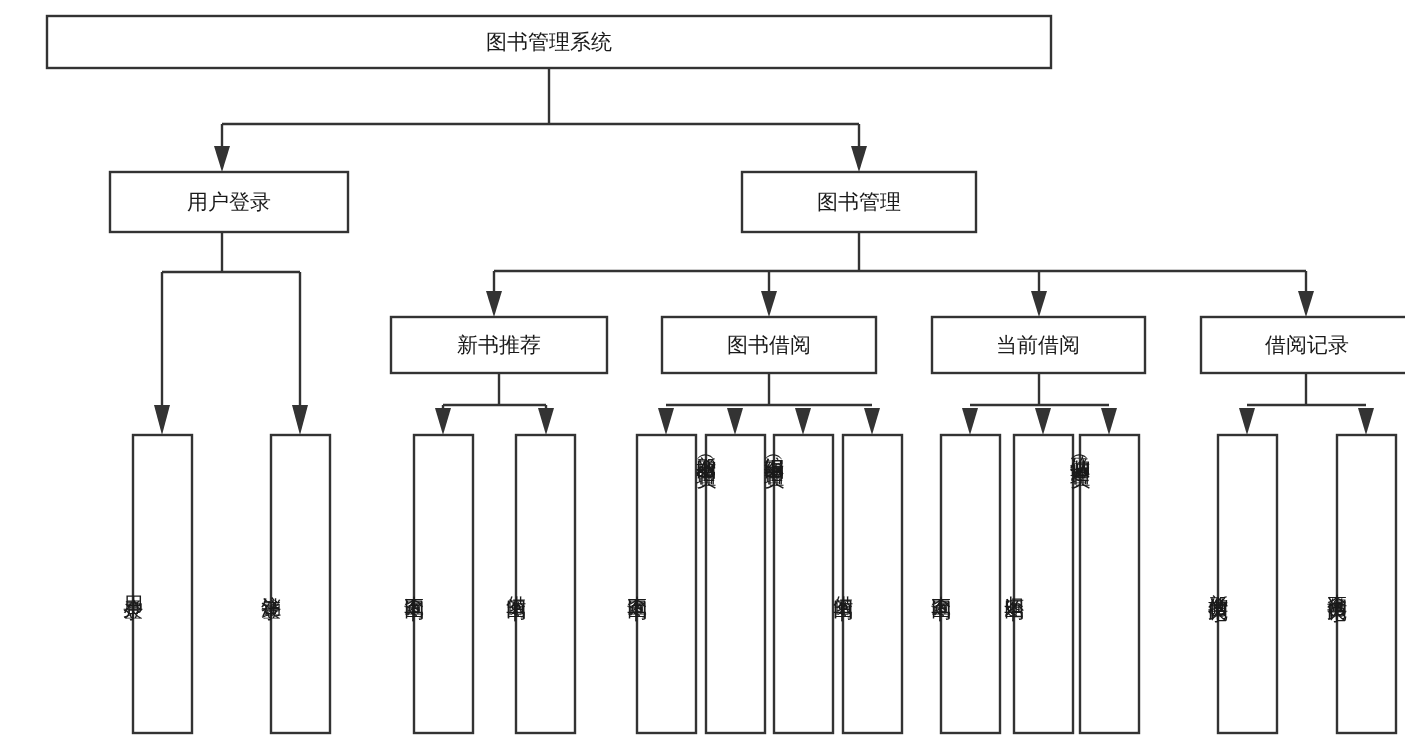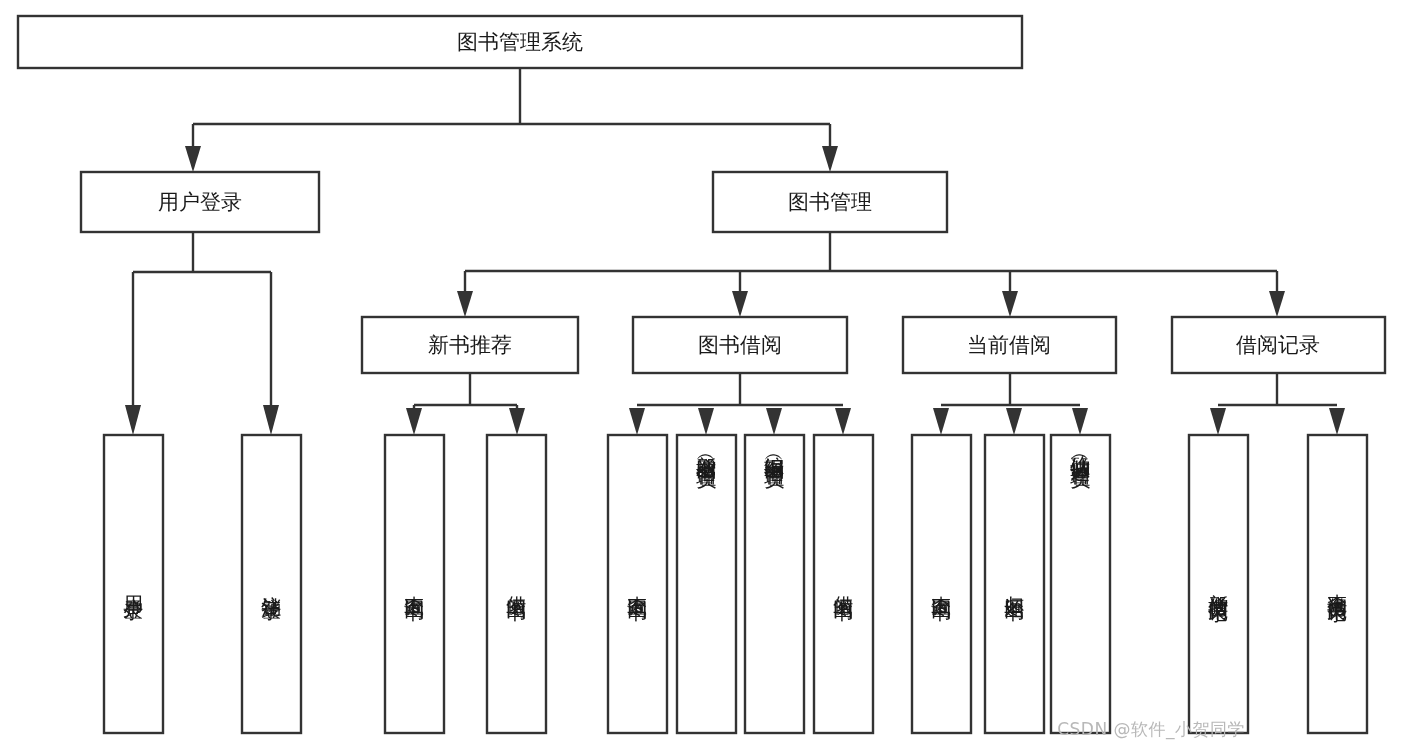--- a/index.html
+++ b/index.html
@@ -12,20 +12,21 @@
     height: 747px;
     position: relative;
     font-family: "DejaVu Sans", "Liberation Sans", sans-serif;
     overflow: hidden;
   }
   #diagram-root {
     position: absolute;
     left: 0; top: 0;
     width: 1253px;
     height: 747px;
+    padding-left: 29px;
   }
   svg.diagram {
     display: block;
     width: 1405px;
     height: 747px;
   }
   .node-box {
     fill: #ffffff;
     stroke: #333333;
     stroke-width: 2.4;
@@ -220,14 +221,13 @@
   <div class="vlabel-wrap" style="left:1051px; top:440px; width:59px; height:293px; align-items:flex-start;">
     <span class="vlabel-text">确认归还（管理员）</span>
   </div>
   <div class="vlabel-wrap" style="left:1189px; top:435px; width:59px; height:298px;">
     <span class="vlabel-text">新增借阅记录</span>
   </div>
   <div class="vlabel-wrap" style="left:1308px; top:435px; width:59px; height:298px;">
     <span class="vlabel-text">查询借阅记录</span>
   </div>
 
-  <div id="watermark">CSDN @软件_小贺同学</div>
 </div>
 
 </body></html>

